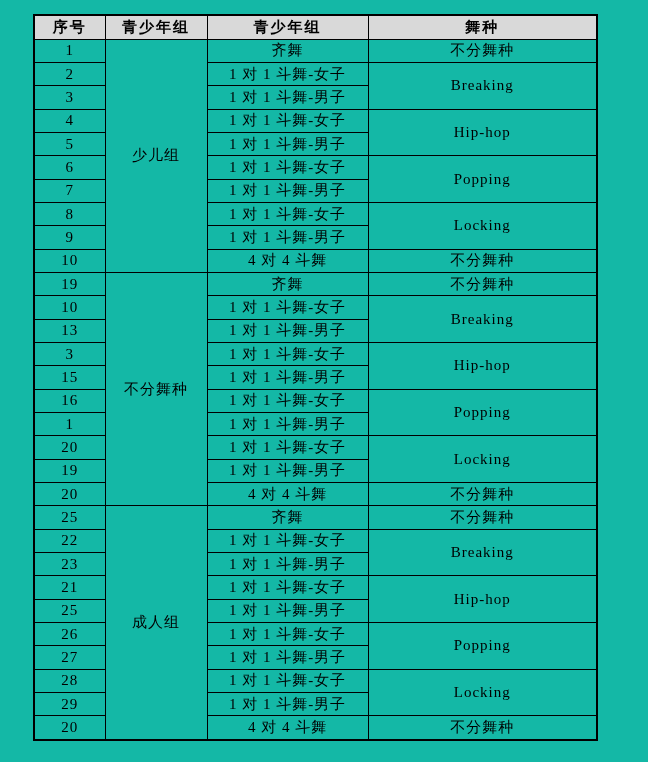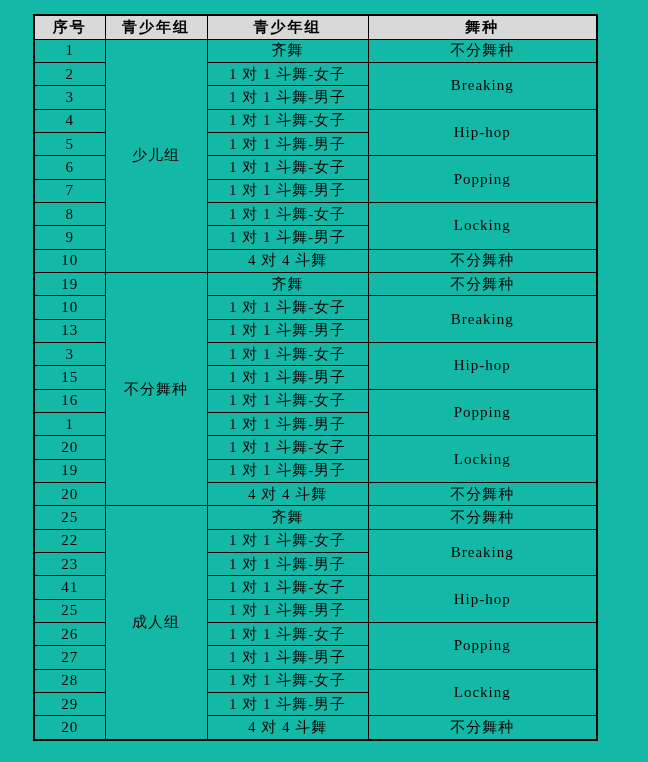--- a/index.html
+++ b/index.html
@@ -176,21 +176,21 @@
         <tr>
           <td class="col-no">22</td>
           <td class="col-event">1 对 1 斗舞-女子</td>
           <td rowspan="2" class="col-dance">Breaking</td>
         </tr>
         <tr>
           <td class="col-no">23</td>
           <td class="col-event">1 对 1 斗舞-男子</td>
         </tr>
         <tr>
-          <td class="col-no">41</td>
+          <td class="col-no">21</td>
           <td class="col-event">1 对 1 斗舞-女子</td>
           <td rowspan="2" class="col-dance">Hip-hop</td>
         </tr>
         <tr>
           <td class="col-no">25</td>
           <td class="col-event">1 对 1 斗舞-男子</td>
         </tr>
         <tr>
           <td class="col-no">26</td>
           <td class="col-event">1 对 1 斗舞-女子</td>

